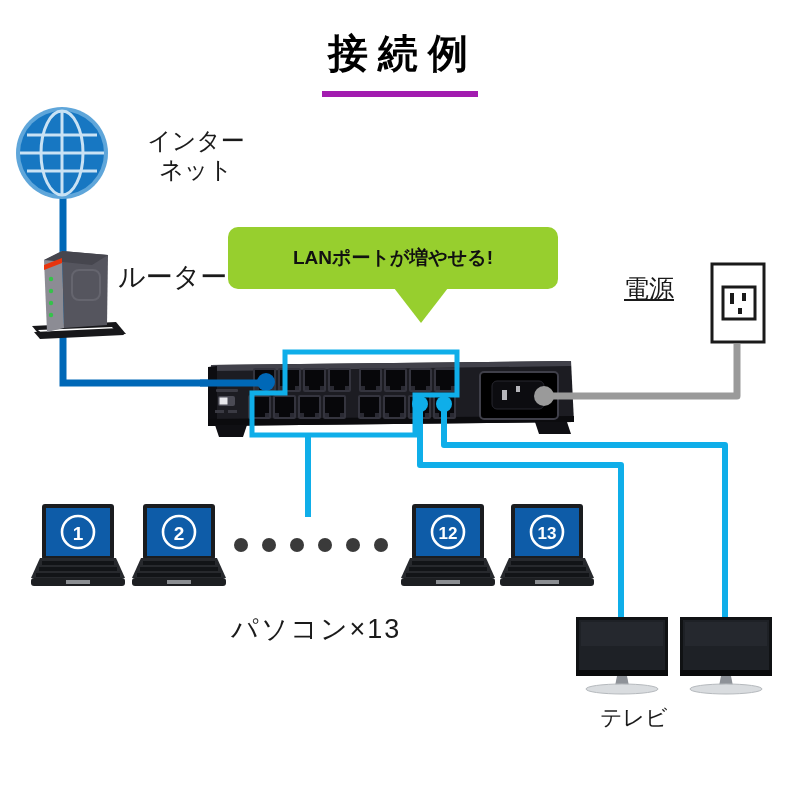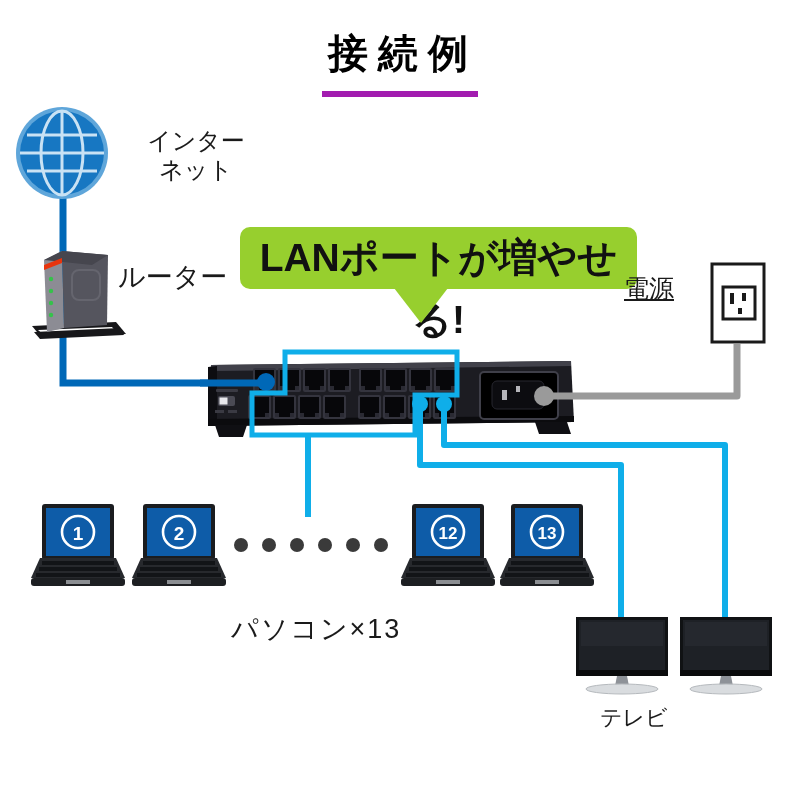--- a/index.html
+++ b/index.html
@@ -10,23 +10,23 @@
   #title-wrap{position:absolute;top:26px;left:0;width:800px;text-align:center;}
   #title{display:inline-block;font-size:40px;font-weight:bold;color:#000;
          letter-spacing:10px;padding:0 0 10px 6px;border-bottom:6px solid #a21caf;}
   #internet-label{top:126px;left:112px;width:112px;text-align:center;
                   font-size:24px;line-height:29px;margin-left:28px;}
   #router-label{top:259px;left:118px;font-size:27px;}
   #power-label{top:274px;left:590px;width:118px;text-align:center;
                font-size:25px;line-height:29px;text-decoration:underline;}
   #pc-count-label{top:595px;left:231px;font-size:27px;letter-spacing:2px;margin-top:16px;}
   #tv-label{top:703px;left:600px;width:150px;font-size:22px;}
-  #callout{position:absolute;left:240px;top:227px;width:397px;height:62px;
+  #callout{position:absolute;left:228px;top:227px;width:330px;height:62px;
            background:#97CF2E;border-radius:10px;text-align:center;
-           line-height:62px;font-size:39px;font-weight:bold;color:#111;}
+           line-height:62px;font-size:19px;font-weight:bold;color:#111;}
   #callout-tail{position:absolute;left:394px;top:288px;width:0;height:0;
                 border-left:27px solid transparent;border-right:27px solid transparent;
                 border-top:35px solid #97CF2E;}
   .dot{position:absolute;top:538px;width:14px;height:14px;border-radius:50%;
        background:#3a3a3a;}
   svg{display:block;}
   .layer{position:absolute;left:0;top:0;pointer-events:none;}
 </style>
 </head>
 <body>

